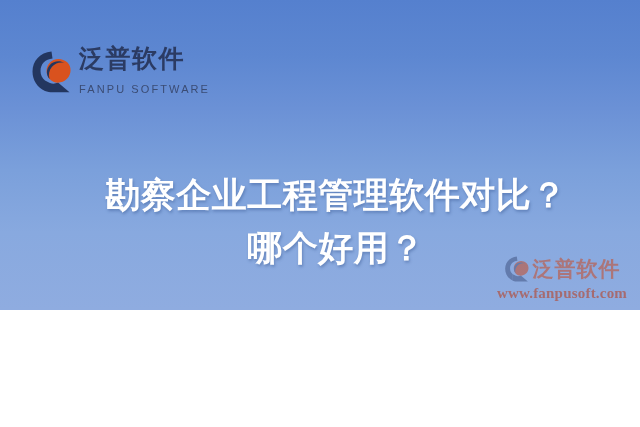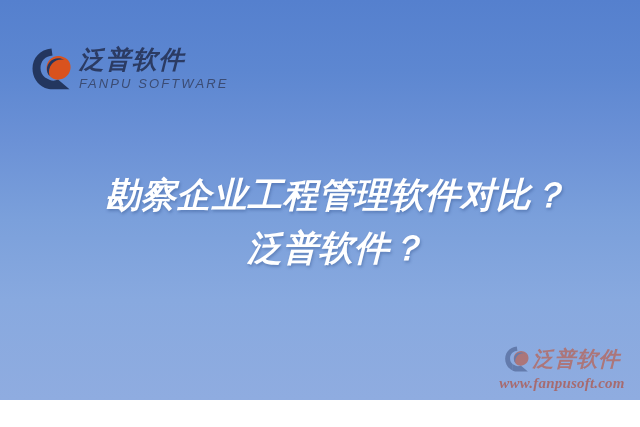--- a/index.html
+++ b/index.html
@@ -6,30 +6,29 @@
     margin: 0;
     padding: 0;
   }
   body {
     font-family: "Liberation Sans", sans-serif;
   }
 
   .banner {
     position: relative;
     width: 640px;
-    height: 400px;
+    height: 310px;
     overflow: hidden;
     background: linear-gradient(to bottom,
                 #5580ce 0%,
                 #5d87d1 18%,
                 #6b91d6 35%,
                 #7ba0db 55%,
                 #88a9df 75%,
                 #8face0 100%);
-    font-style: italic;
   }
 
   
   .brand {
     position: absolute;
     left: 31px;
     top: 46px;
     display: flex;
     align-items: center;
     gap: 8px;
@@ -47,22 +46,22 @@
     line-height: 1;
   }
   .brand-name {
     font-size: 25px;
     font-weight: 700;
     color: #2b3b63;
     letter-spacing: 1.5px;
     white-space: nowrap;
   }
   .brand-tagline {
-    margin-top: 5px;
-    font-size: 13px;
+    margin-top: 13px;
+    font-size: 11px;
     font-weight: 400;
     color: #3b4c74;
     letter-spacing: 2.1px;
     white-space: nowrap;
     text-align: center;
   }
 
   
   .headline {
     position: absolute;
@@ -136,21 +135,21 @@
       <path d="M18.6 30 C17.2 26 18 21.2 21 17.8 C24.2 14.2 29.2 12.8 33.5 14 C28.8 11.2 22.5 12 18.8 16 C15 20.2 15 26 18.6 30 Z" fill="#23365f"></path>
     </svg>
     <div class="brand-text">
       <span class="brand-name">泛普软件</span>
       <span class="brand-tagline">FANPU SOFTWARE</span>
     </div>
   </div>
 
   <div class="headline">
     <span class="headline-line">勘察企业工程管理软件对比？</span>
-    <span class="headline-line">泛普软件？</span>
+    <span class="headline-line">哪个好用？</span>
   </div>
 
   <div class="watermark">
     <div class="watermark-top">
       <svg class="watermark-mark" viewBox="0 0 40 44">
         <path d="M20.5 2.5 C9 3.5 1.5 12 1.5 22.5 C1.5 31.5 6.5 38.5 14 42 L14 31.5 C11 29 9.5 25.8 9.5 22 C9.5 15 14.5 10 21.5 9.5 Z" fill="#4a5f8e"></path>
         <path d="M14 42 C17 43.2 20 43.5 23 43.3 L38.5 43.3 L27 33.5 C24.5 34.8 21.5 35 19 34 L14 31.5 Z" fill="#4a5f8e"></path>
         <path d="M36.5 13.5 C31 8.5 23 8.8 18.5 14 C14.5 18.6 14.6 25.4 18.6 30 C23 35 31 34.8 36 29.8 C40.5 25.2 40.8 17.8 36.5 13.5 Z" fill="#c0563c"></path>
         <path d="M18.6 30 C17.2 26 18 21.2 21 17.8 C24.2 14.2 29.2 12.8 33.5 14 C28.8 11.2 22.5 12 18.8 16 C15 20.2 15 26 18.6 30 Z" fill="#4a5f8e"></path>
       </svg>

